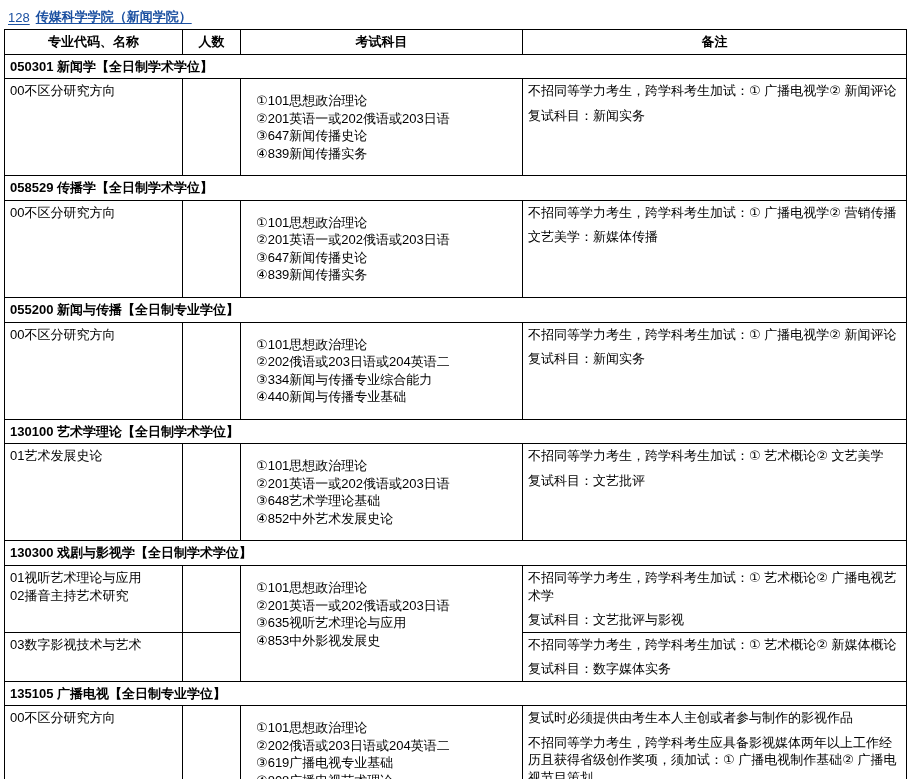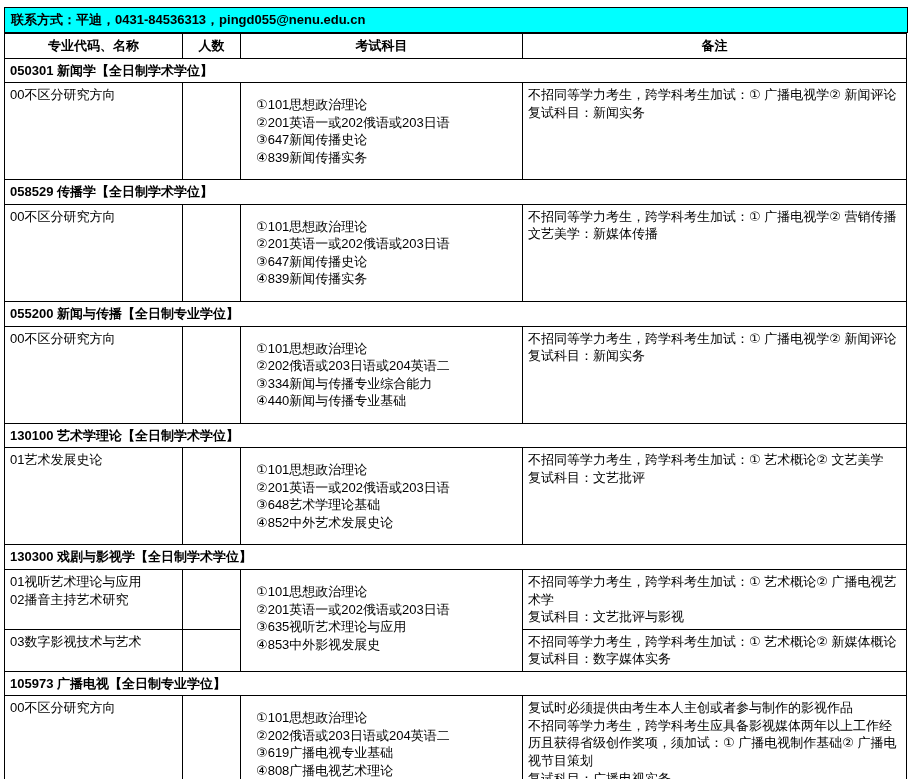--- a/index.html
+++ b/index.html
@@ -82,40 +82,43 @@
     padding: 0;
     list-style: none;
   }
   .subj-list li {
     white-space: nowrap;
   }
   .note-cell {
     line-height: 1.4;
   }
   .note-block + .note-block {
-    margin-top: 0;
+    margin-top: 7px;
   }
   .cell-dir {
     line-height: 1.4;
   }
   .footnote {
     font-size: 13px;
     padding: 4px 4px 0 4px;
     white-space: nowrap;
     overflow: hidden;
     height: 14px;
   }
 </style>
 </head>
 <body>
 
 <div class="page">
 
-
-  <div class="contact-bar">联系方式：平迪，0431-84536313，pingd055@nenu.edu.cn</div>
+  <div class="dept-header">
+    <span class="dept-code">128</span>
+    <span class="dept-name">传媒科学学院（新闻学院）</span>
+  </div>
+
 
   <table class="main">
     <colgroup>
       <col class="col-major">
       <col class="col-num">
       <col class="col-subj">
       <col class="col-note">
     </colgroup>
     <thead>
       <tr>
@@ -223,21 +226,21 @@
         </tr>
         <tr>
           <td class="cell-dir">03数字影视技术与艺术</td>
           <td></td>
           <td class="note-cell">
             <div class="note-block">不招同等学力考生，跨学科考生加试：① 艺术概论② 新媒体概论</div>
             <div class="note-block">复试科目：数字媒体实务</div>
           </td>
         </tr>
         <tr>
-          <td class="major-header" colspan="4">105973 广播电视【全日制专业学位】</td>
+          <td class="major-header" colspan="4">135105 广播电视【全日制专业学位】</td>
         </tr>
         <tr>
           <td class="cell-dir">00不区分研究方向</td>
           <td></td>
           <td>
             <ul class="subj-list">
               <li>①101思想政治理论</li>
               <li>②202俄语或203日语或204英语二</li>
               <li>③619广播电视专业基础</li>
               <li>④808广播电视艺术理论</li>

